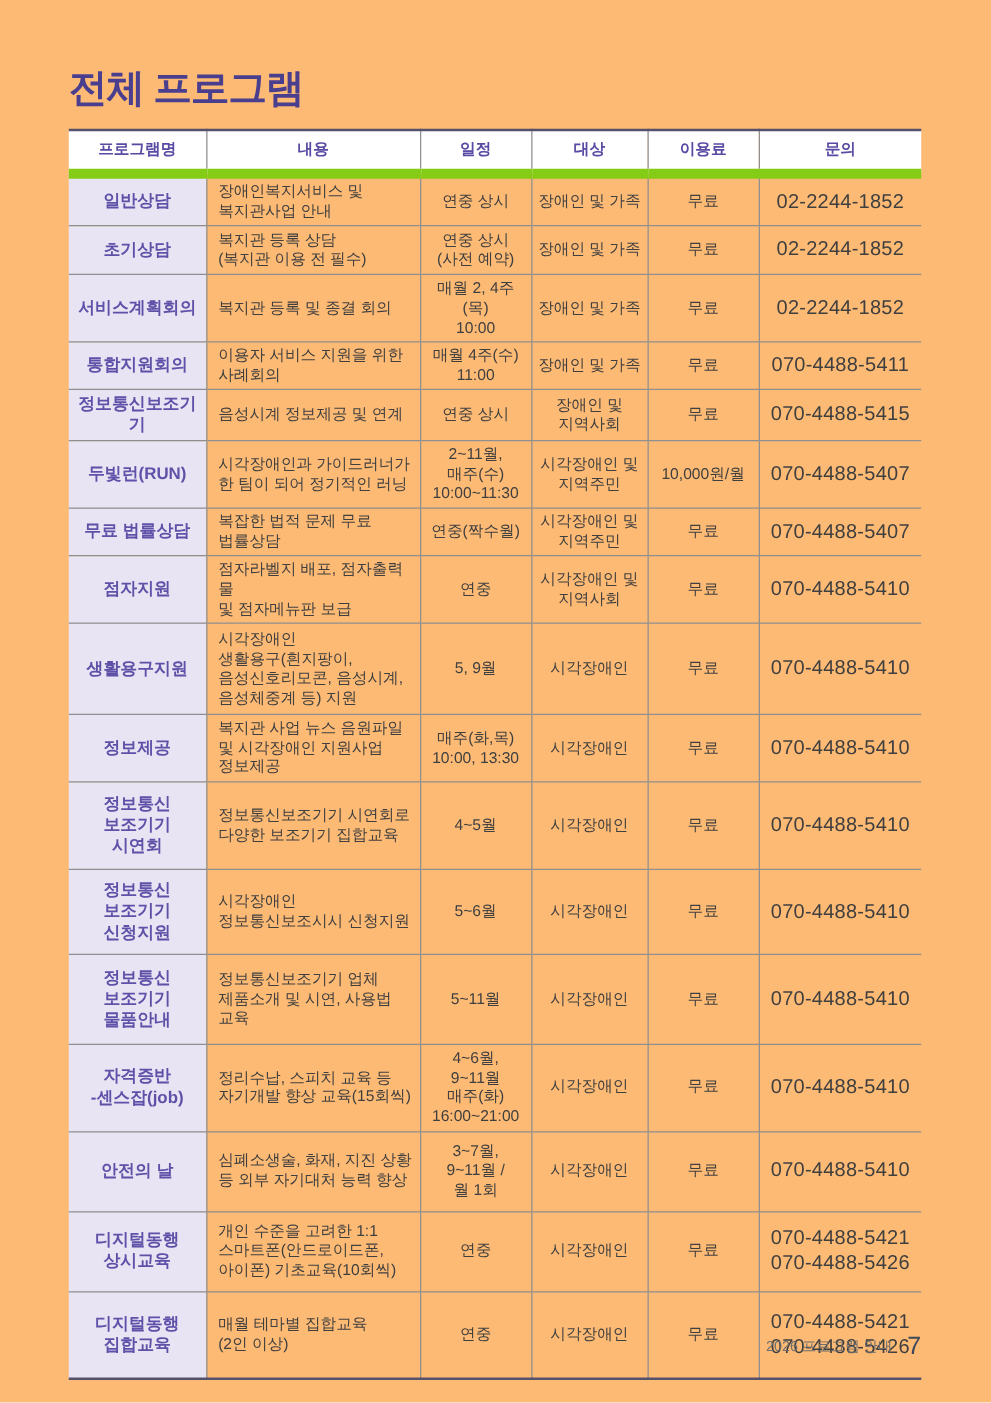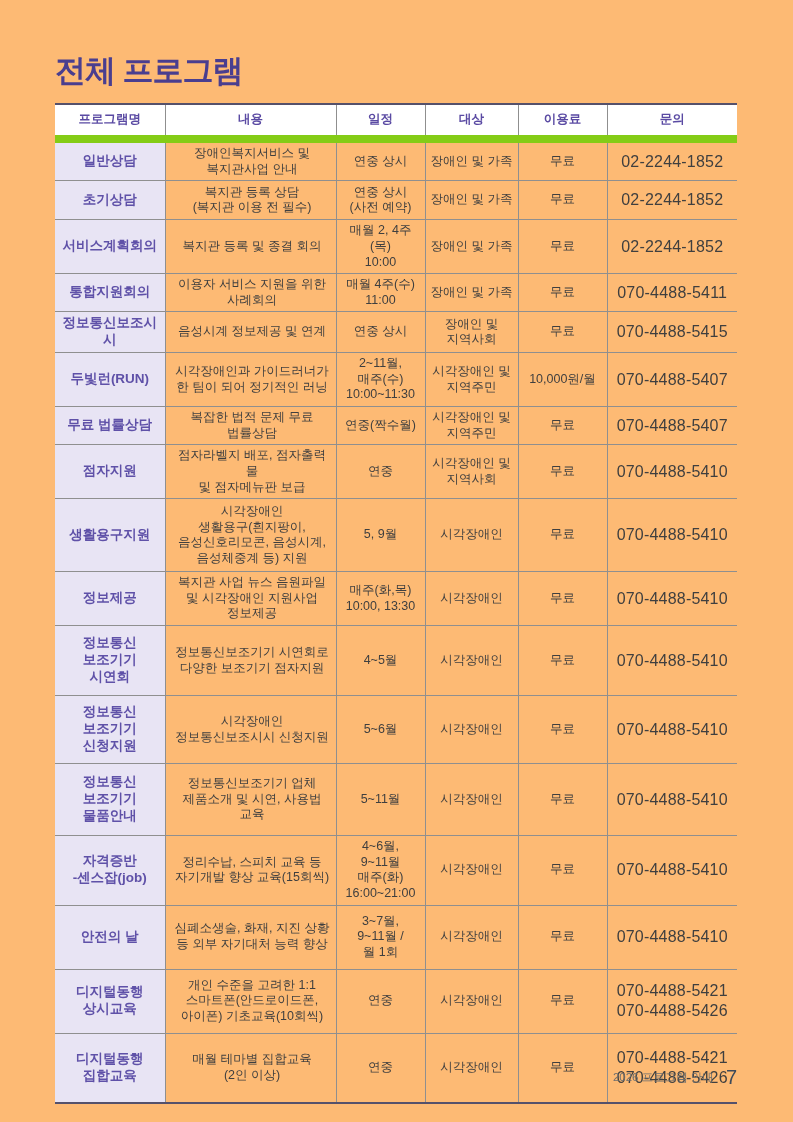--- a/index.html
+++ b/index.html
@@ -48,21 +48,21 @@
   }
   th:first-child,td:first-child{border-left:none;}
   th:last-child,td:last-child{border-right:none;}
   td{font-size:12.5px;color:#3f3f3f;}
   td.name{
     background:#e8e4f4;
     color:#5f51a8;
     font-weight:bold;
     font-size:13.5px;
   }
-  td.desc{text-align:center;padding-left:9px;padding-right:6px;}
+  td.desc{text-align:left;padding-left:9px;padding-right:6px;}
   td.contact{font-size:16px;letter-spacing:0.2px;}
   tbody tr:nth-child(1){height:40px;}
   tbody tr:nth-child(2){height:39px;}
   tbody tr:nth-child(3){height:37px;}
   tbody tr:nth-child(4){height:38px;}
   tbody tr:nth-child(5){height:38px;}
   tbody tr:nth-child(6){height:53px;}
   tbody tr:nth-child(7){height:38px;}
   tbody tr:nth-child(8){height:37px;}
   tbody tr:nth-child(9){height:73px;}
@@ -146,21 +146,21 @@
         <td class="name">통합지원회의</td>
         <td class="desc">이용자 서비스 지원을 위한
 사례회의</td>
         <td>매월 4주(수)
 11:00</td>
         <td>장애인 및 가족</td>
         <td>무료</td>
         <td class="contact">070-4488-5411</td>
       </tr>
       <tr>
-        <td class="name">정보통신보조시시</td>
+        <td class="name">정보통신보조기기</td>
         <td class="desc">음성시계 정보제공 및 연계</td>
         <td>연중 상시</td>
         <td>장애인 및
 지역사회</td>
         <td>무료</td>
         <td class="contact">070-4488-5415</td>
       </tr>
       <tr>
         <td class="name">두빛런(RUN)</td>
         <td class="desc">시각장애인과 가이드러너가
@@ -213,21 +213,21 @@
 10:00, 13:30</td>
         <td>시각장애인</td>
         <td>무료</td>
         <td class="contact">070-4488-5410</td>
       </tr>
       <tr>
         <td class="name">정보통신
 보조기기
 시연회</td>
         <td class="desc">정보통신보조기기 시연회로
-다양한 보조기기 점자지원</td>
+다양한 보조기기 집합교육</td>
         <td>4~5월</td>
         <td>시각장애인</td>
         <td>무료</td>
         <td class="contact">070-4488-5410</td>
       </tr>
       <tr>
         <td class="name">정보통신
 보조기기
 신청지원</td>
         <td class="desc">시각장애인

